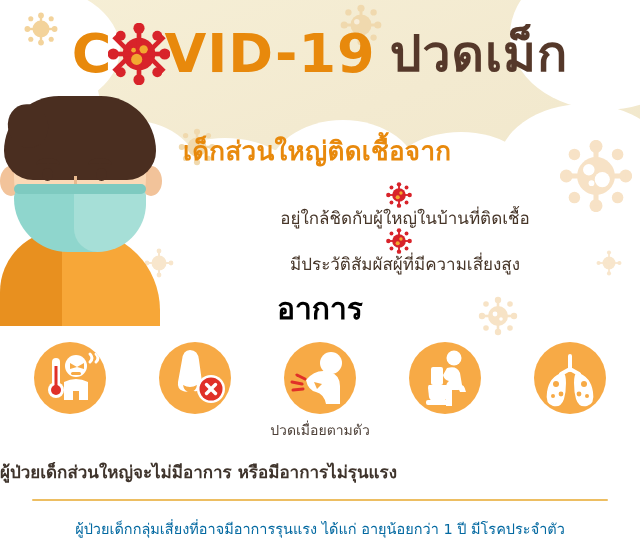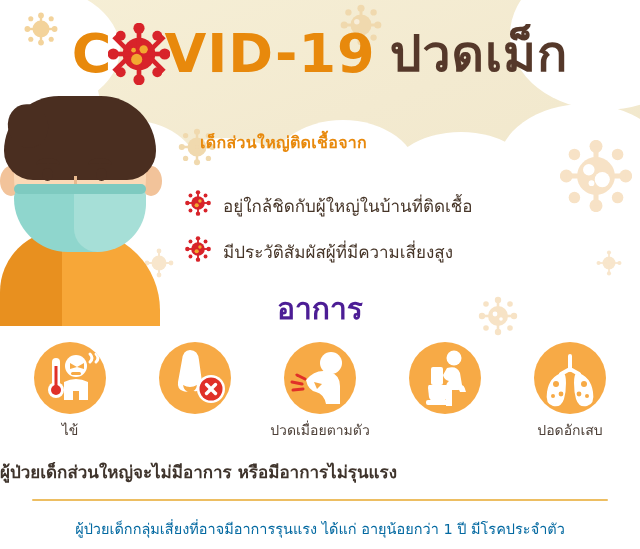--- a/index.html
+++ b/index.html
@@ -57,31 +57,31 @@
   .brow{position:absolute;top:66px;width:24px;height:9px;border-top:5px solid #4a2e20;border-radius:50%;}
   .brow-l{left:42px;} .brow-r{left:94px;}
   .eye{position:absolute;top:76px;width:11px;height:13px;background:#4a2e20;border-radius:50%;}
   .eye-l{left:48px;} .eye-r{left:102px;}
   .nose{position:absolute;left:80px;top:84px;width:7px;height:16px;border-left:3px solid #e8b98e;border-bottom:3px solid #e8b98e;border-radius:0 0 0 6px;}
   .mask{position:absolute;left:20px;top:94px;width:132px;height:66px;background:#8fd6cd;border-radius:14px 14px 62px 62px;}
   .mask-fold{position:absolute;left:80px;top:94px;width:72px;height:66px;background:#a6dfd7;border-radius:10px 14px 62px 30px;}
   .mask-top{position:absolute;left:20px;top:92px;width:132px;height:10px;background:#7ecac0;border-radius:6px;}
   
   .sub-head{
-    position:absolute;left:200px;top:130px;width:330px;
-    font-size:16px;font-weight:bold;color:#e8890c;letter-spacing:.3px;
+    position:absolute;left:183px;top:130px;width:330px;
+    font-size:26px;font-weight:bold;color:#e8890c;letter-spacing:.3px;
   }
   .bullets{position:absolute;left:185px;top:182px;width:440px;}
-  .bullet-row{display:flex;align-items:flex-end;height:34px;margin-bottom:12px;}
+  .bullet-row{display:flex;align-items:center;height:34px;margin-bottom:12px;flex-direction:column;}
   .bullet-virus{position:relative;width:26px;height:26px;flex:0 0 26px;margin-right:12px;}
   .bullet-txt{font-size:17px;color:#463528;line-height:1.2;}
   
   .sym-head{
     position:absolute;left:0;top:285px;width:640px;text-align:center;
-    font-size:30px;font-weight:bold;color:#4c1d95;
+    font-size:30px;font-weight:bold;color:#000000;
   }
   .sym-row{
     position:absolute;left:10px;top:342px;width:620px;
     display:flex;justify-content:space-between;align-items:flex-start;
   }
   .sym-item{width:120px;text-align:center;}
   .sym-circle{
     position:relative;width:72px;height:72px;border-radius:50%;
     background:#f7aa46;margin:0 auto 8px auto;overflow:hidden;
   }
@@ -373,21 +373,20 @@
             <path d="M56 12 q4 4 0 8"></path>
             <path d="M62 12 q4 4 0 8"></path>
           </g>
           <g fill="#f7aa46">
             <path d="M36 21 l7 4 -7 2 z"></path>
             <path d="M50 21 l-7 4 7 2 z"></path>
             <rect x="37" y="30" width="10" height="3" rx="1.5"></rect>
           </g>
         </svg>
       </div>
-      <div class="sym-label">ไข้</div>
     </div>
 
     <div class="sym-item">
       <div class="sym-circle">
         <svg width="72" height="72" viewBox="0 0 72 72">
           <g fill="#ffffff">
             <path d="M31 8 q8 0 9 10 l3 22 q1 8 -5 9 q-4 1 -6 -2 q-3 4 -8 2 q-6 -2 -5 -9 l4 -22 q1 -10 8 -10 z"></path>
           </g>
           <path d="M24 43 q7 4 14 0 q-1 7 -7 7 q-6 0 -7 -7 z" fill="#f7aa46"></path>
           <circle cx="52" cy="47" r="14" fill="#ffffff"></circle>
@@ -445,21 +444,20 @@
           <g fill="#f7aa46">
             <circle cx="22" cy="42" r="3"></circle>
             <circle cx="27" cy="52" r="2.4"></circle>
             <circle cx="19" cy="54" r="2"></circle>
             <circle cx="50" cy="42" r="3"></circle>
             <circle cx="45" cy="52" r="2.4"></circle>
             <circle cx="53" cy="54" r="2"></circle>
           </g>
         </svg>
       </div>
-      <div class="sym-label">ปอดอักเสบ</div>
     </div>
 
   </div>
 
   <div class="foot-strong">ผู้ป่วยเด็กส่วนใหญ่จะไม่มีอาการ หรือมีอาการไม่รุนแรง</div>
   <div class="divider"></div>
   <div class="foot-note">ผู้ป่วยเด็กกลุ่มเสี่ยงที่อาจมีอาการรุนแรง ได้แก่ อายุน้อยกว่า 1 ปี มีโรคประจำตัว</div>
 
 </div>
 

